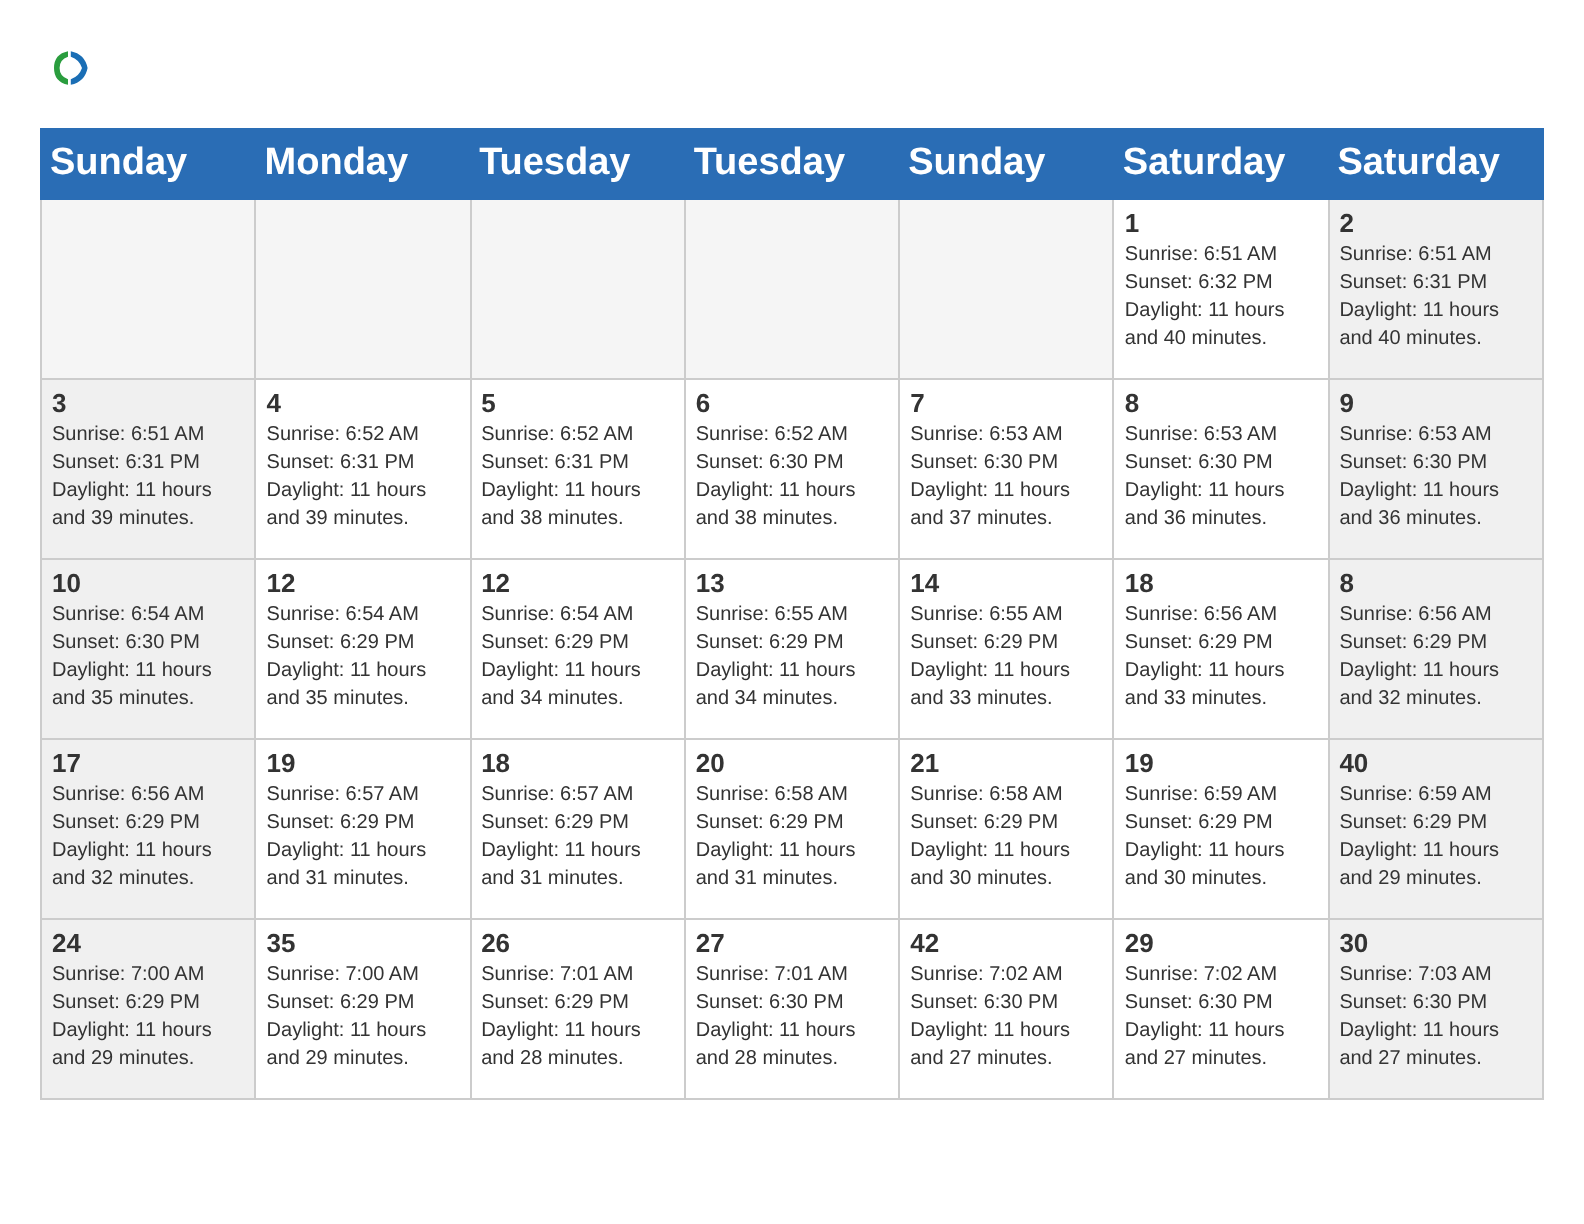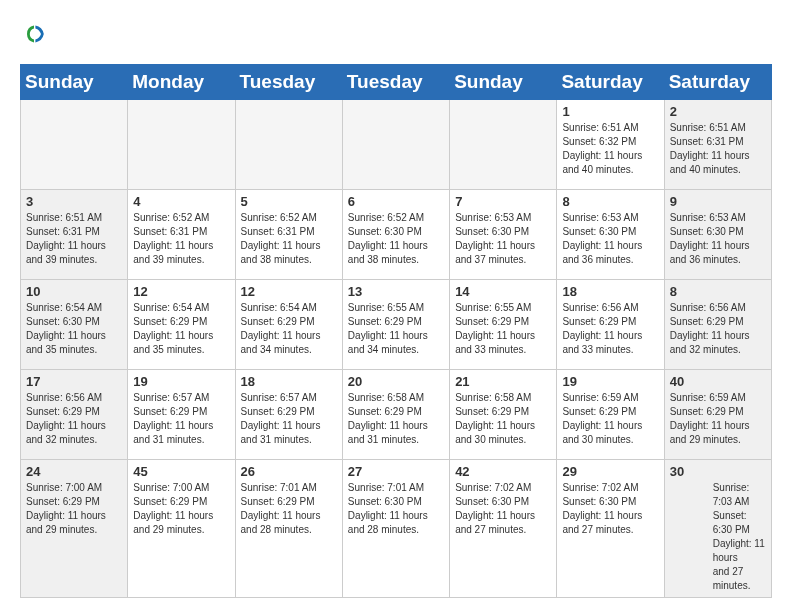--- a/index.html
+++ b/index.html
@@ -299,21 +299,21 @@
       </tr>
       <tr>
         <td class="shade">
           <div class="day-num">24</div>
           <div class="day-info" style="white-space: pre-line;">Sunrise: 7:00 AM
 Sunset: 6:29 PM
 Daylight: 11 hours
 and 29 minutes.</div>
         </td>
         <td>
-          <div class="day-num">45</div>
+          <div class="day-num">35</div>
           <div class="day-info" style="white-space: pre-line;">Sunrise: 7:00 AM
 Sunset: 6:29 PM
 Daylight: 11 hours
 and 29 minutes.</div>
         </td>
         <td>
           <div class="day-num">26</div>
           <div class="day-info" style="white-space: pre-line;">Sunrise: 7:01 AM
 Sunset: 6:29 PM
 Daylight: 11 hours
@@ -335,20 +335,20 @@
         </td>
         <td>
           <div class="day-num">29</div>
           <div class="day-info" style="white-space: pre-line;">Sunrise: 7:02 AM
 Sunset: 6:30 PM
 Daylight: 11 hours
 and 27 minutes.</div>
         </td>
         <td class="shade">
           <div class="day-num">30</div>
-          <div class="day-info" style="white-space: pre-line; margin-left: 43px;">Sunrise: 7:03 AM
+          <div class="day-info" style="white-space: pre-line;">Sunrise: 7:03 AM
 Sunset: 6:30 PM
 Daylight: 11 hours
 and 27 minutes.</div>
         </td>
       </tr>
     </tbody>
 </table>
 
 </body></html>

